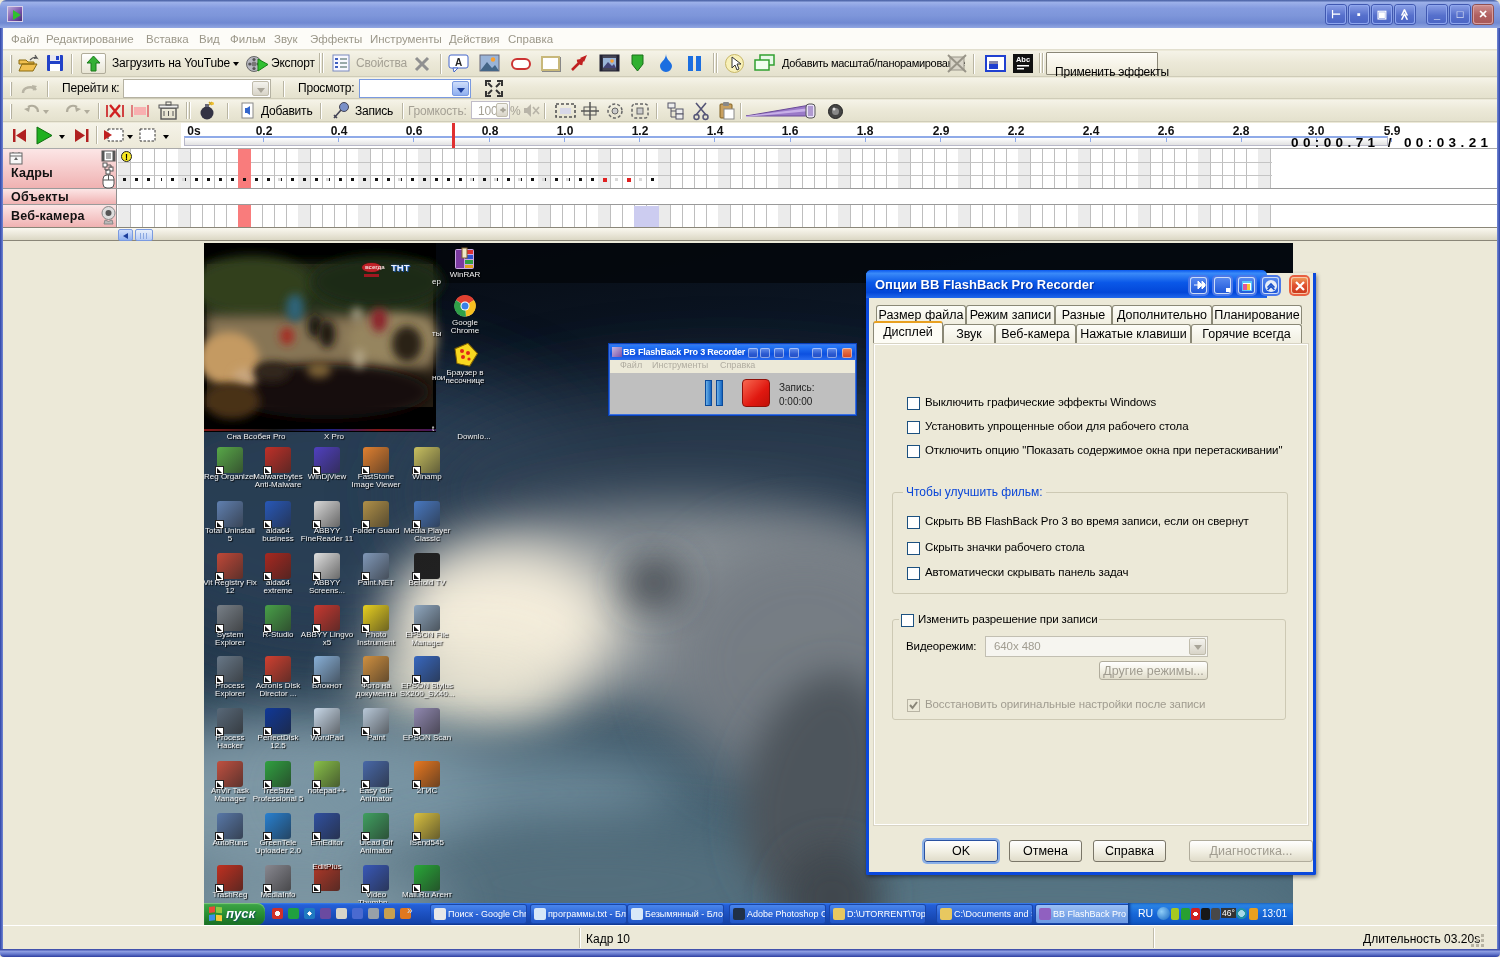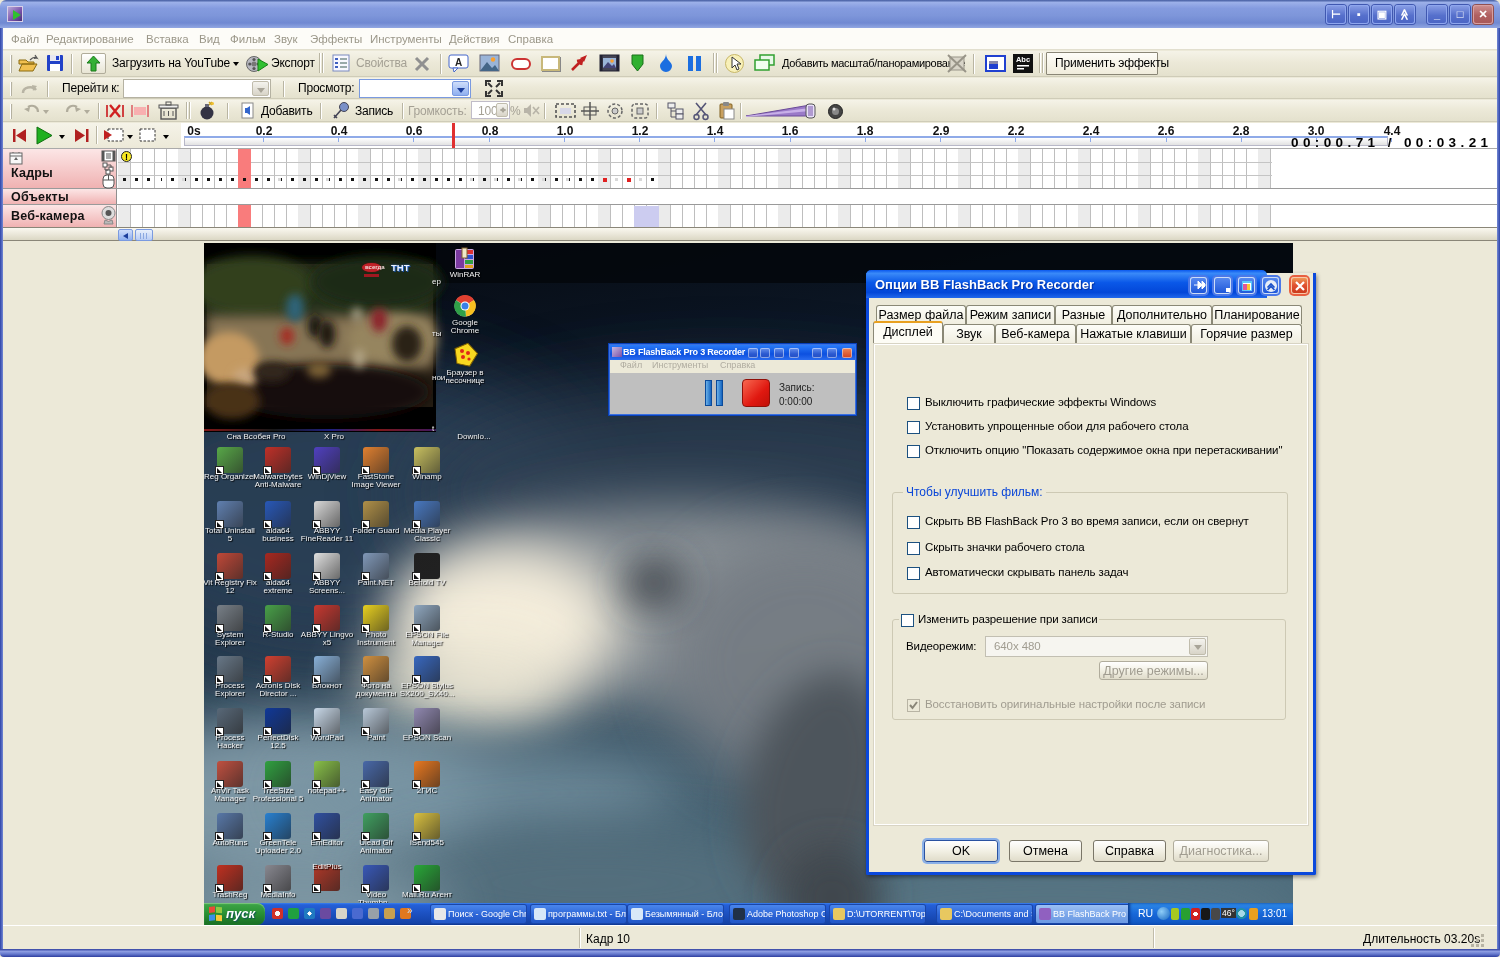--- a/index.html
+++ b/index.html
@@ -217,21 +217,21 @@
       <rect x="3" y="5" width="9" height="3" fill="#88a"></rect>
     </svg>
   <svg style="left:1010px;top:3px" width="20" height="19" viewBox="0 0 20 19">
       <rect x="0" y="0" width="20" height="19" fill="#111"></rect>
       <text x="10" y="8" font-size="7.5" font-weight="bold" text-anchor="middle" fill="#fff">Abc</text>
       <rect x="4" y="11" width="12" height="1.5" fill="#fff"></rect>
       <rect x="4" y="14" width="7" height="1.5" fill="#fff"></rect>
     </svg>
   <div class="dsep" style="left:1036px;height:20px"></div>
   <div class="abs" style="left:1043px;top:1px;width:112px;height:23px;background:linear-gradient(180deg,#fefdf8,#f0ecdc);border:1px solid #8a8676;border-radius:1px"></div>
-  <span class="tlbl" style="left:1052px;top:5px">Применить эффекты</span>
+  <span class="tlbl" style="left:1052px;top:14px">Применить эффекты</span>
 </div>
 <div class="abs toolrow" id="tb2">
   <div class="grip" style="height:14px"></div>
   <svg style="left:18px;top:4px" width="17" height="13" viewBox="0 0 17 13">
       <path d="M2 11 A7 5.5 0 0 1 15 8" fill="none" stroke="#b8b4a4" stroke-width="2.5"></path>
       <path d="M16 4 l-4 5 l-1-6z" fill="#b8b4a4"></path>
     </svg>
   <div class="sep" style="left:44px;height:16px"></div>
   <span class="tlbl" style="left:59px;top:3px">Перейти к:</span>
   <div class="combo" style="left:120px;top:1px;width:148px;height:19px">
@@ -373,21 +373,21 @@
       <span class="rlab" style="left:459px">1.2</span>
       <span class="rlab" style="left:534px">1.4</span>
       <span class="rlab" style="left:609px">1.6</span>
       <span class="rlab" style="left:684px">1.8</span>
       <span class="rlab" style="left:760px">2.9</span>
       <span class="rlab" style="left:835px">2.2</span>
       <span class="rlab" style="left:910px">2.4</span>
       <span class="rlab" style="left:985px">2.6</span>
       <span class="rlab" style="left:1060px">2.8</span>
       <span class="rlab" style="left:1135px">3.0</span>
-      <span class="rlab" style="left:1211px">4.4</span>
+      <span class="rlab" style="left:1211px">5.9</span>
   </div>
   <div class="abs" id="posbar">
       <div style="position:absolute;left:78px;top:0;width:1px;height:4px;background:#8faae8"></div>
       <div style="position:absolute;left:153px;top:0;width:1px;height:4px;background:#8faae8"></div>
       <div style="position:absolute;left:228px;top:0;width:1px;height:4px;background:#8faae8"></div>
       <div style="position:absolute;left:304px;top:0;width:1px;height:4px;background:#8faae8"></div>
       <div style="position:absolute;left:379px;top:0;width:1px;height:4px;background:#8faae8"></div>
       <div style="position:absolute;left:454px;top:0;width:1px;height:4px;background:#8faae8"></div>
       <div style="position:absolute;left:529px;top:0;width:1px;height:4px;background:#8faae8"></div>
       <div style="position:absolute;left:605px;top:0;width:1px;height:4px;background:#8faae8"></div>
@@ -884,21 +884,21 @@
       </svg>
   </div>
   <div class="tab" style="left:7px;top:32px;width:90px">Размер файла</div>
   <div class="tab" style="left:97px;top:32px;width:89px">Режим записи</div>
   <div class="tab" style="left:186px;top:32px;width:57px">Разные</div>
   <div class="tab" style="left:243px;top:32px;width:100px">Дополнительно</div>
   <div class="tab" style="left:343px;top:32px;width:90px">Планирование</div>
   <div class="tab" style="left:74px;top:51px;width:52px">Звук</div>
   <div class="tab" style="left:126px;top:51px;width:81px">Веб-камера</div>
   <div class="tab" style="left:207px;top:51px;width:115px">Нажатые клавиши</div>
-  <div class="tab" style="left:322px;top:51px;width:111px">Горячие размер</div>
+  <div class="tab" style="left:322px;top:51px;width:111px">Горячие всегда</div>
   <div class="tab active" style="left:4px;top:48px;width:70px">Дисплей</div>
   <div class="abs" id="dlgpanel" style="left:5px;top:71px;width:434px;height:481px"></div>
   <div class="cb" style="left:38px;top:124px"></div>
     <span class="cblbl" style="left:56px;top:123px">Выключить графические эффекты Windows</span>
   <div class="cb" style="left:38px;top:148px"></div>
     <span class="cblbl" style="left:56px;top:147px">Установить упрощенные обои для рабочего стола</span>
   <div class="cb" style="left:38px;top:172px"></div>
     <span class="cblbl" style="left:56px;top:171px">Отключить опцию "Показать содержимое окна при перетаскивании"</span>
   <div class="grp" style="left:23px;top:219px;width:396px;height:102px">
       <i>Чтобы улучшить фильм:</i>
@@ -923,21 +923,21 @@
   <div class="xbtn" style="left:230px;top:388px;width:109px;height:19px;padding-top:2px;border-color:#b0ac9c"><span class="gray">Другие режимы...</span></div>
   <div class="cb dis" style="left:38px;top:426px">
       <svg style="left:1px;top:1px" width="9" height="9" viewBox="0 0 9 9">
         <path d="M1 4 L3.5 7 L8 1" fill="none" stroke="#8a8678" stroke-width="2"></path>
       </svg>
     </div>
   <span class="cblbl gray" style="left:56px;top:425px">Восстановить оригинальные настройки после записи</span>
   <div class="xbtn" style="left:55px;top:567px;width:74px;box-shadow:0 0 0 2px #8ab0e8;border-color:#2a52a0">OK</div>
   <div class="xbtn" style="left:140px;top:567px;width:73px">Отмена</div>
   <div class="xbtn" style="left:224px;top:567px;width:73px">Справка</div>
-  <div class="xbtn" style="left:304px;top:567px;width:96px;border-color:#b0ac9c"><span class="gray">Диагностика...</span></div>
+  <div class="xbtn" style="left:320px;top:567px;width:124px;border-color:#b0ac9c"><span class="gray">Диагностика...</span></div>
 </div>
 <div class="abs" id="statusbar">
   <span class="abs" style="left:583px;top:6px">Кадр 10</span>
   <span class="abs" style="left:1360px;top:6px">Длительность 03.20s</span>
   <div class="vsep" style="left:576px"></div>
   <div class="vsep" style="left:1150px"></div>
   <svg style="left:1468px;top:8px" width="14" height="13" viewBox="0 0 14 13">
       <g fill="#b8b4a4">
         <rect x="10" y="0" width="3" height="3"></rect>
         <rect x="10" y="5" width="3" height="3"></rect>

